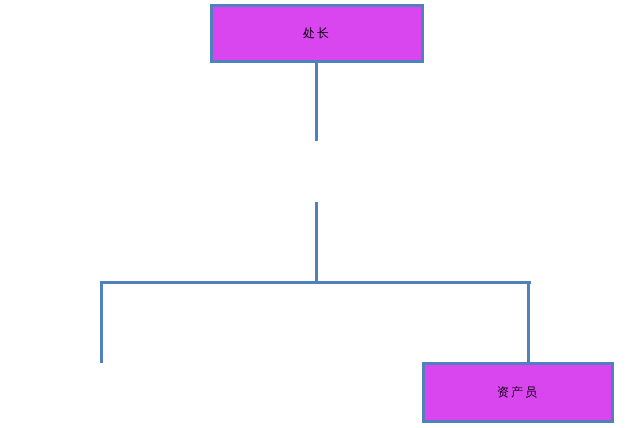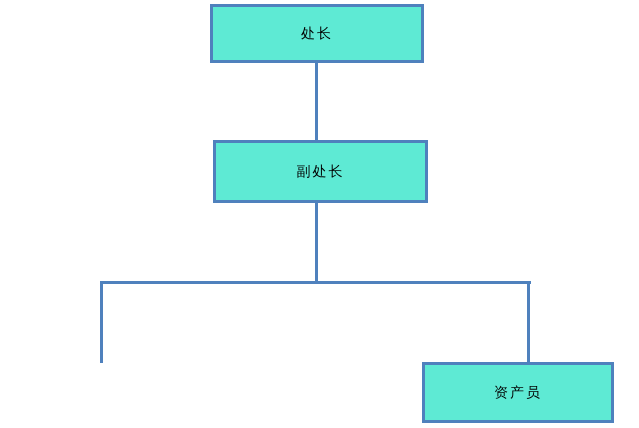--- a/index.html
+++ b/index.html
@@ -12,25 +12,25 @@
     width: 639px;
     height: 428px;
     background: #ffffff;
     font-family: "DejaVu Serif", "Liberation Serif", serif;
     overflow: hidden;
   }
   .node {
     position: absolute;
     box-sizing: border-box;
     border: 3px solid var(--accent, #4F81BD);
-    background: #5eead4;
+    background: #d946ef;
     display: flex;
     align-items: center;
     justify-content: center;
-    font-size: 14px;
+    font-size: 12px;
     letter-spacing: 2px;
     color: #000000;
   }
   .node-director        { left: 210px; top: 4px;   width: 214px; height: 59px; }
   .node-deputy-director { left: 213px; top: 140px; width: 215px; height: 63px; }
   .node-bidding-officer { left: 3px;   top: 362px; width: 215px; height: 61px; }
   .node-asset-officer   { left: 422px; top: 362px; width: 192px; height: 61px; }
   .connector {
     position: absolute;
     background: var(--accent, #4F81BD);
@@ -49,22 +49,19 @@
   <div class="connector conn-v-top"></div>
   <div class="connector conn-v-mid"></div>
   <div class="connector conn-h"></div>
   <div class="connector conn-v-left"></div>
   <div class="connector conn-v-right"></div>
 
   <div class="node node-director">
     <span>处长</span>
   </div>
 
-  <div class="node node-deputy-director">
-    <span>副处长</span>
-  </div>
 
 
   <div class="node node-asset-officer">
     <span>资产员</span>
   </div>
 
 </div>
 
 </body></html>

